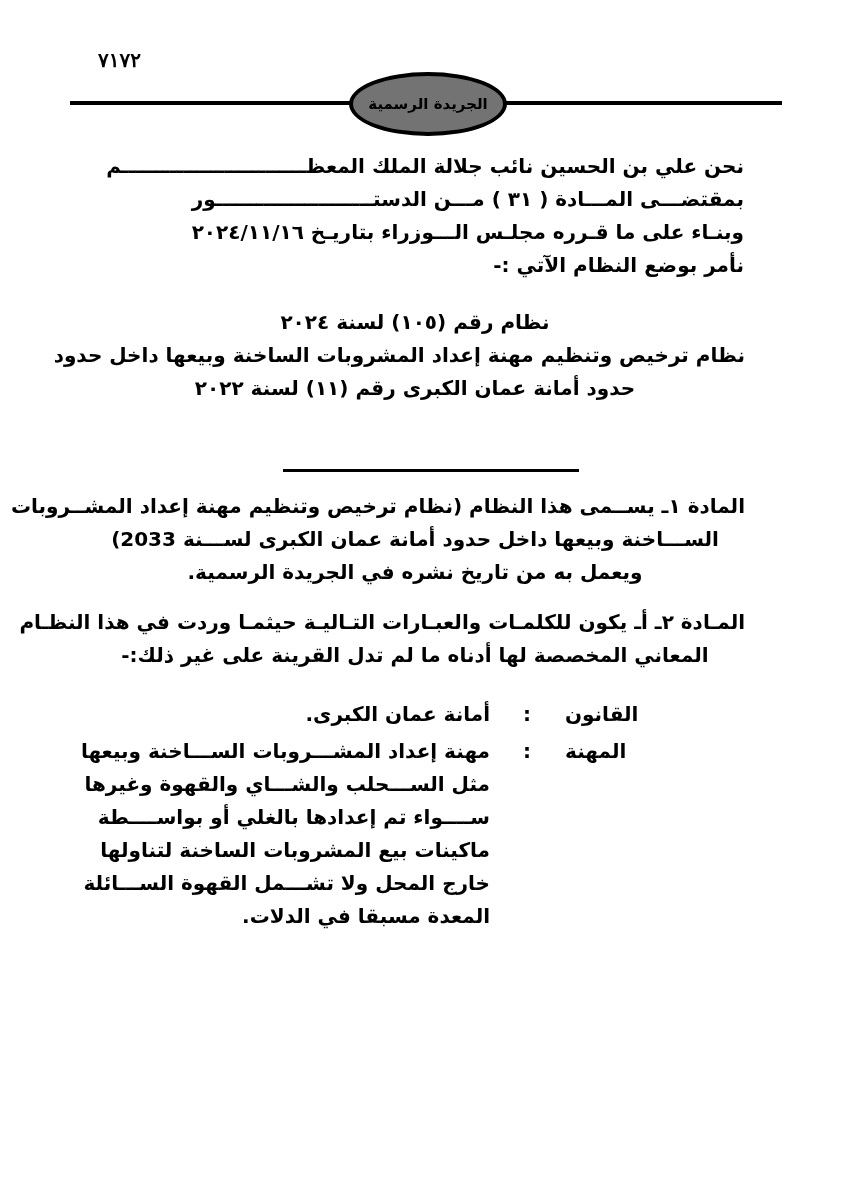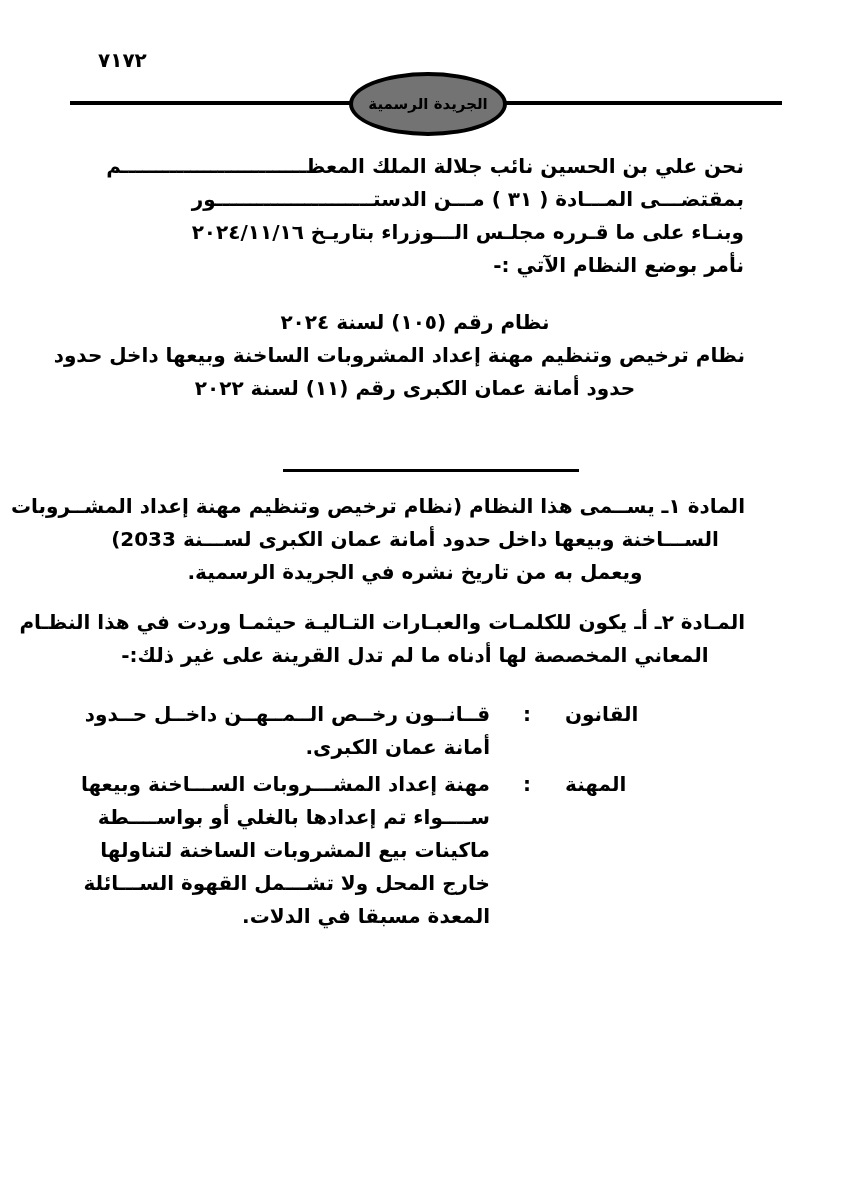--- a/index.html
+++ b/index.html
@@ -12,20 +12,21 @@
     font-family:"DejaVu Sans",sans-serif;
     font-weight:bold;
     direction:rtl;
     overflow:hidden;
   }
   
   .page-number{
     position:absolute;top:44px;left:98px;
     font-size:29px;letter-spacing:4px;
     direction:ltr;
+    font-family:Liberation Serif, serif;
   }
   .header-rule{
     position:absolute;top:101px;left:70px;width:712px;height:4px;
     background:#000;
   }
   .gazette-ellipse{
     position:absolute;top:72px;left:349px;width:158px;height:64px;
     box-sizing:border-box;
     border:4px solid #000;border-radius:50%;
     background:#737373;
@@ -98,30 +99,30 @@
     <div class="txt line-first">المـادة ٢ـ أـ يكون للكلمـات والعبـارات التـاليـة حيثمـا وردت في هذا النظـام</div>
     <div class="txt line-cont">المعاني المخصصة لها أدناه ما لم تدل القرينة على غير ذلك:-</div>
   </div>
 
   <div class="definitions">
 
     <div class="def-row">
       <div class="def-term txt">القانون</div>
       <div class="def-colon txt">:</div>
       <div class="def-text">
-        <div class="txt">قــانــون رخــص الــمــهــن داخــل حــدود</div>
         <div class="txt">أمانة عمان الكبرى.</div>
       </div>
     </div>
 
     <div class="def-row">
       <div class="def-term txt">المهنة</div>
       <div class="def-colon txt">:</div>
       <div class="def-text">
         <div class="txt">مهنة إعداد المشـــروبات الســـاخنة وبيعها</div>
+        <div class="txt">مثل الســـحلب والشـــاي والقهوة وغيرها</div>
         <div class="txt">ســــواء تم إعدادها بالغلي أو بواســــطة</div>
         <div class="txt">ماكينات بيع المشروبات الساخنة لتناولها</div>
         <div class="txt">خارج المحل ولا تشـــمل القهوة الســـائلة</div>
         <div class="txt">المعدة مسبقا في الدلات.</div>
       </div>
     </div>
 
   </div>
 
 </div>

